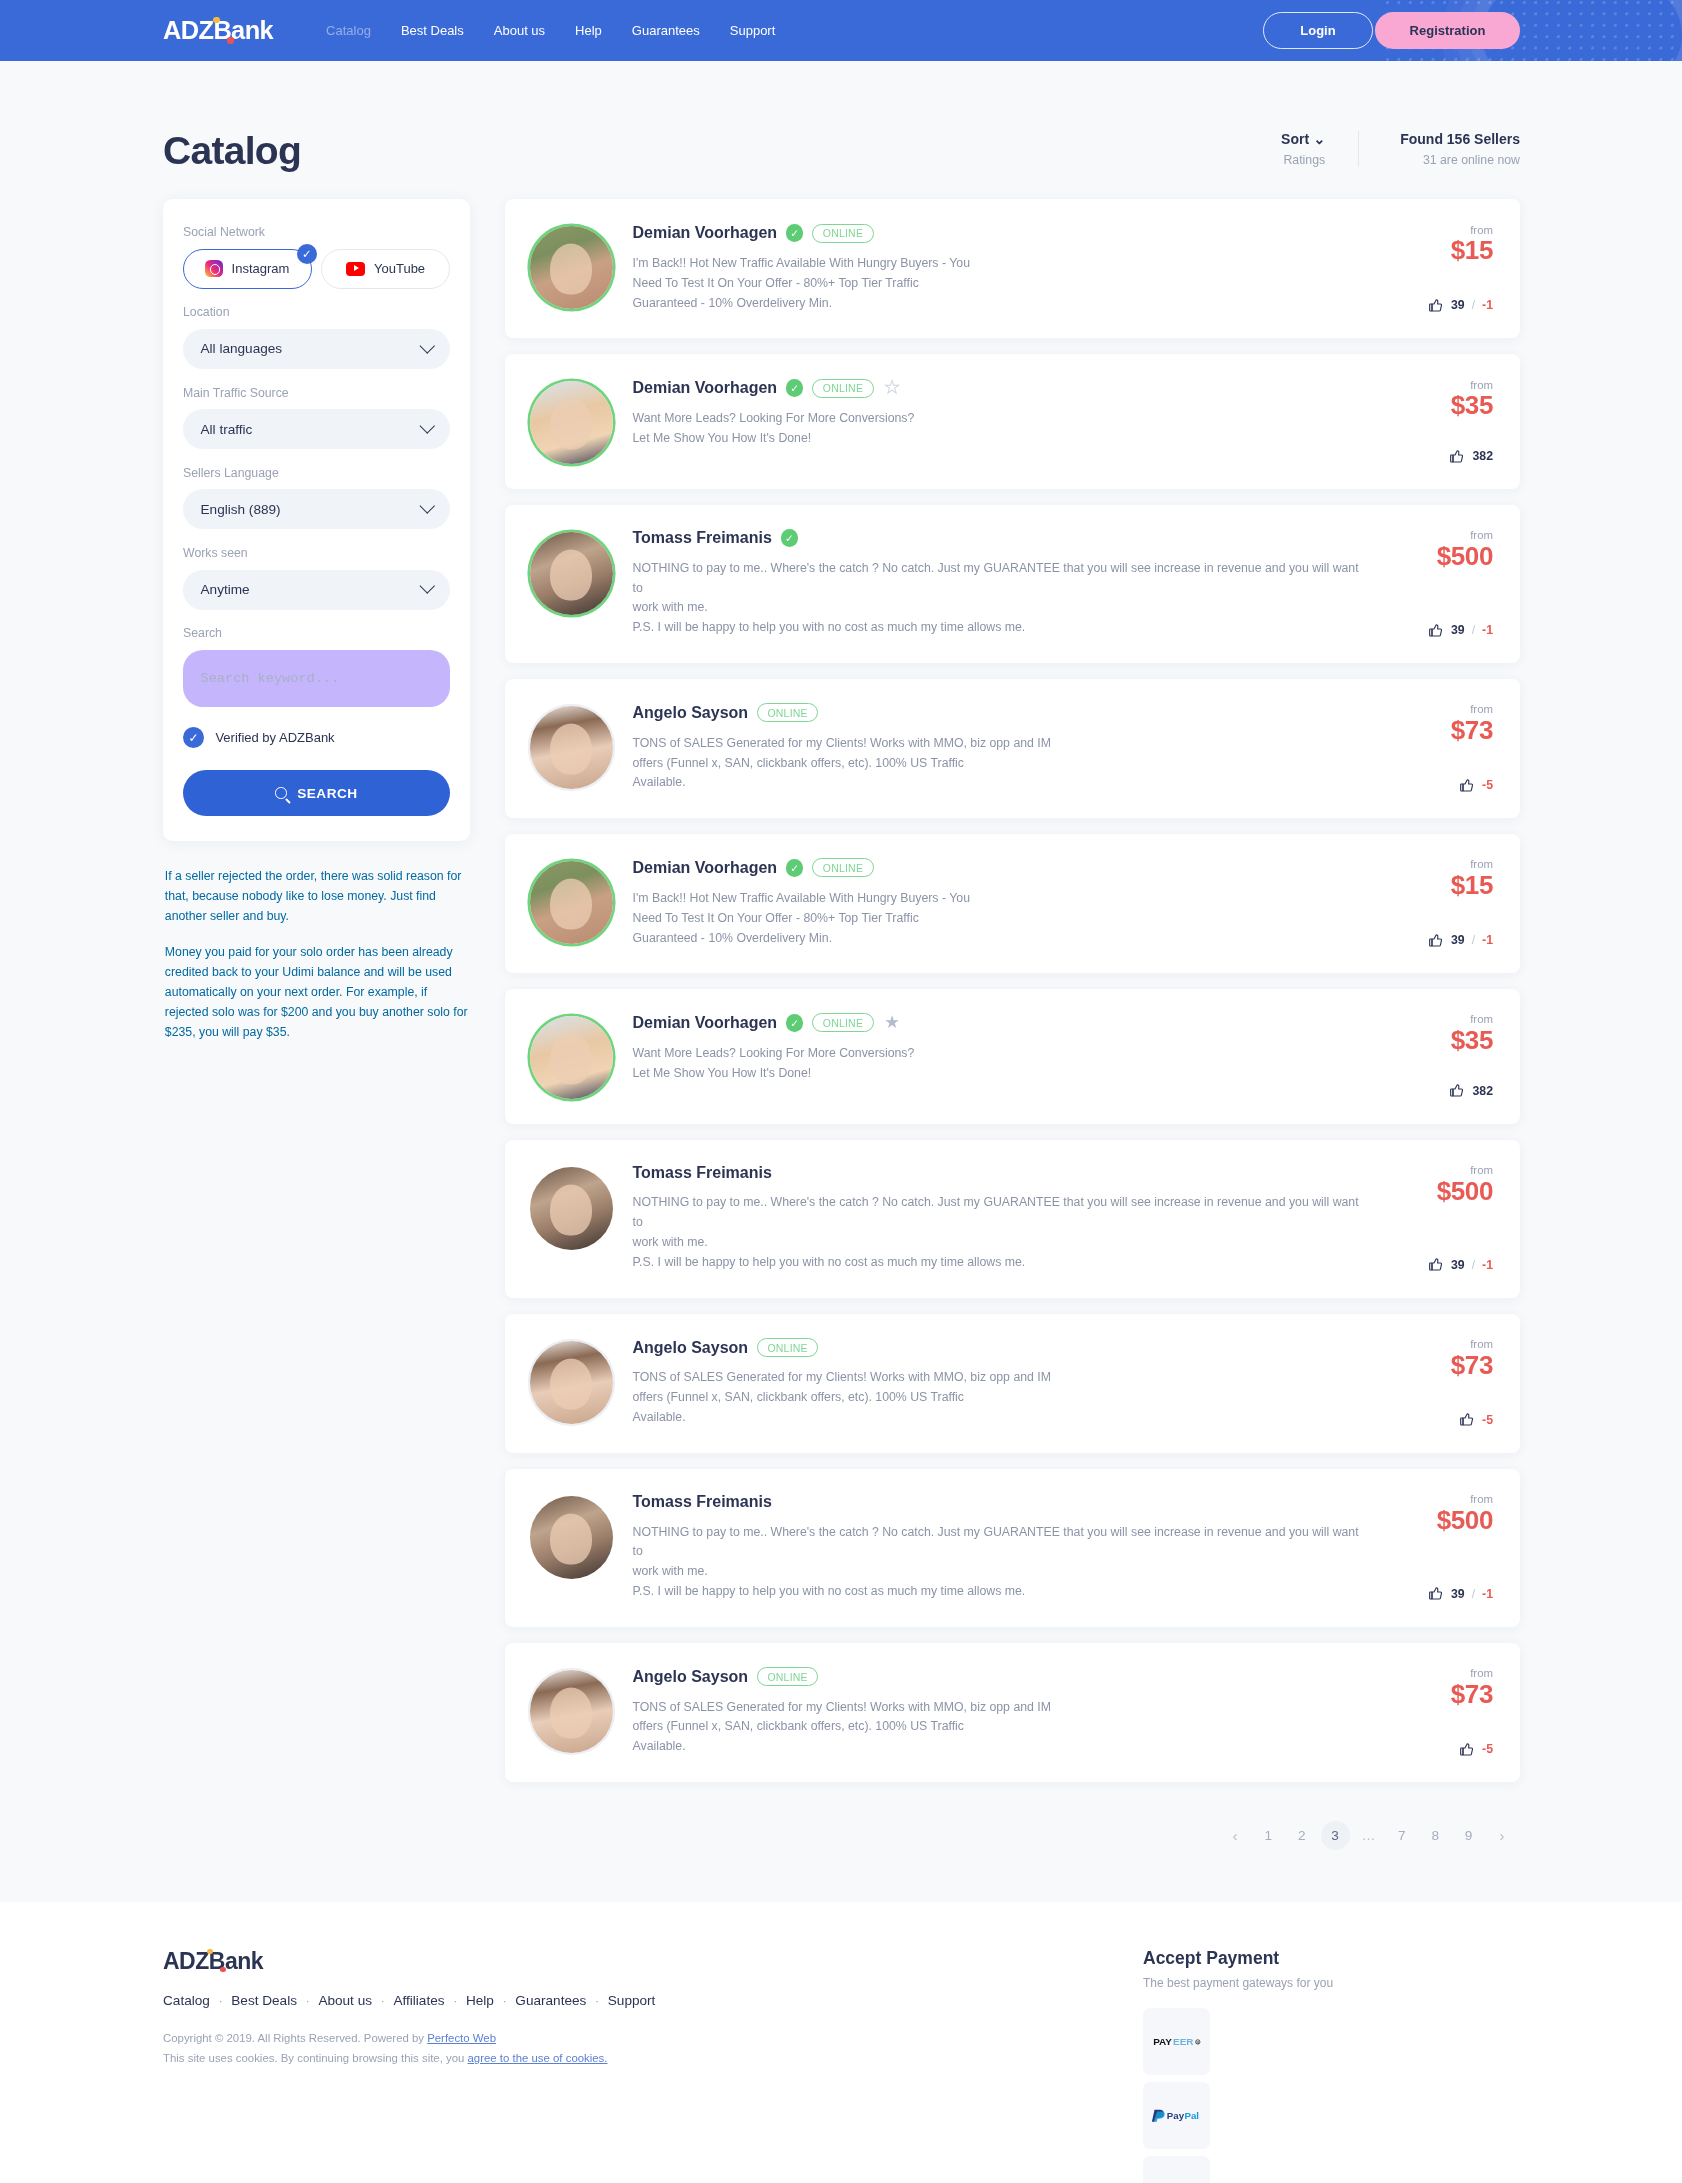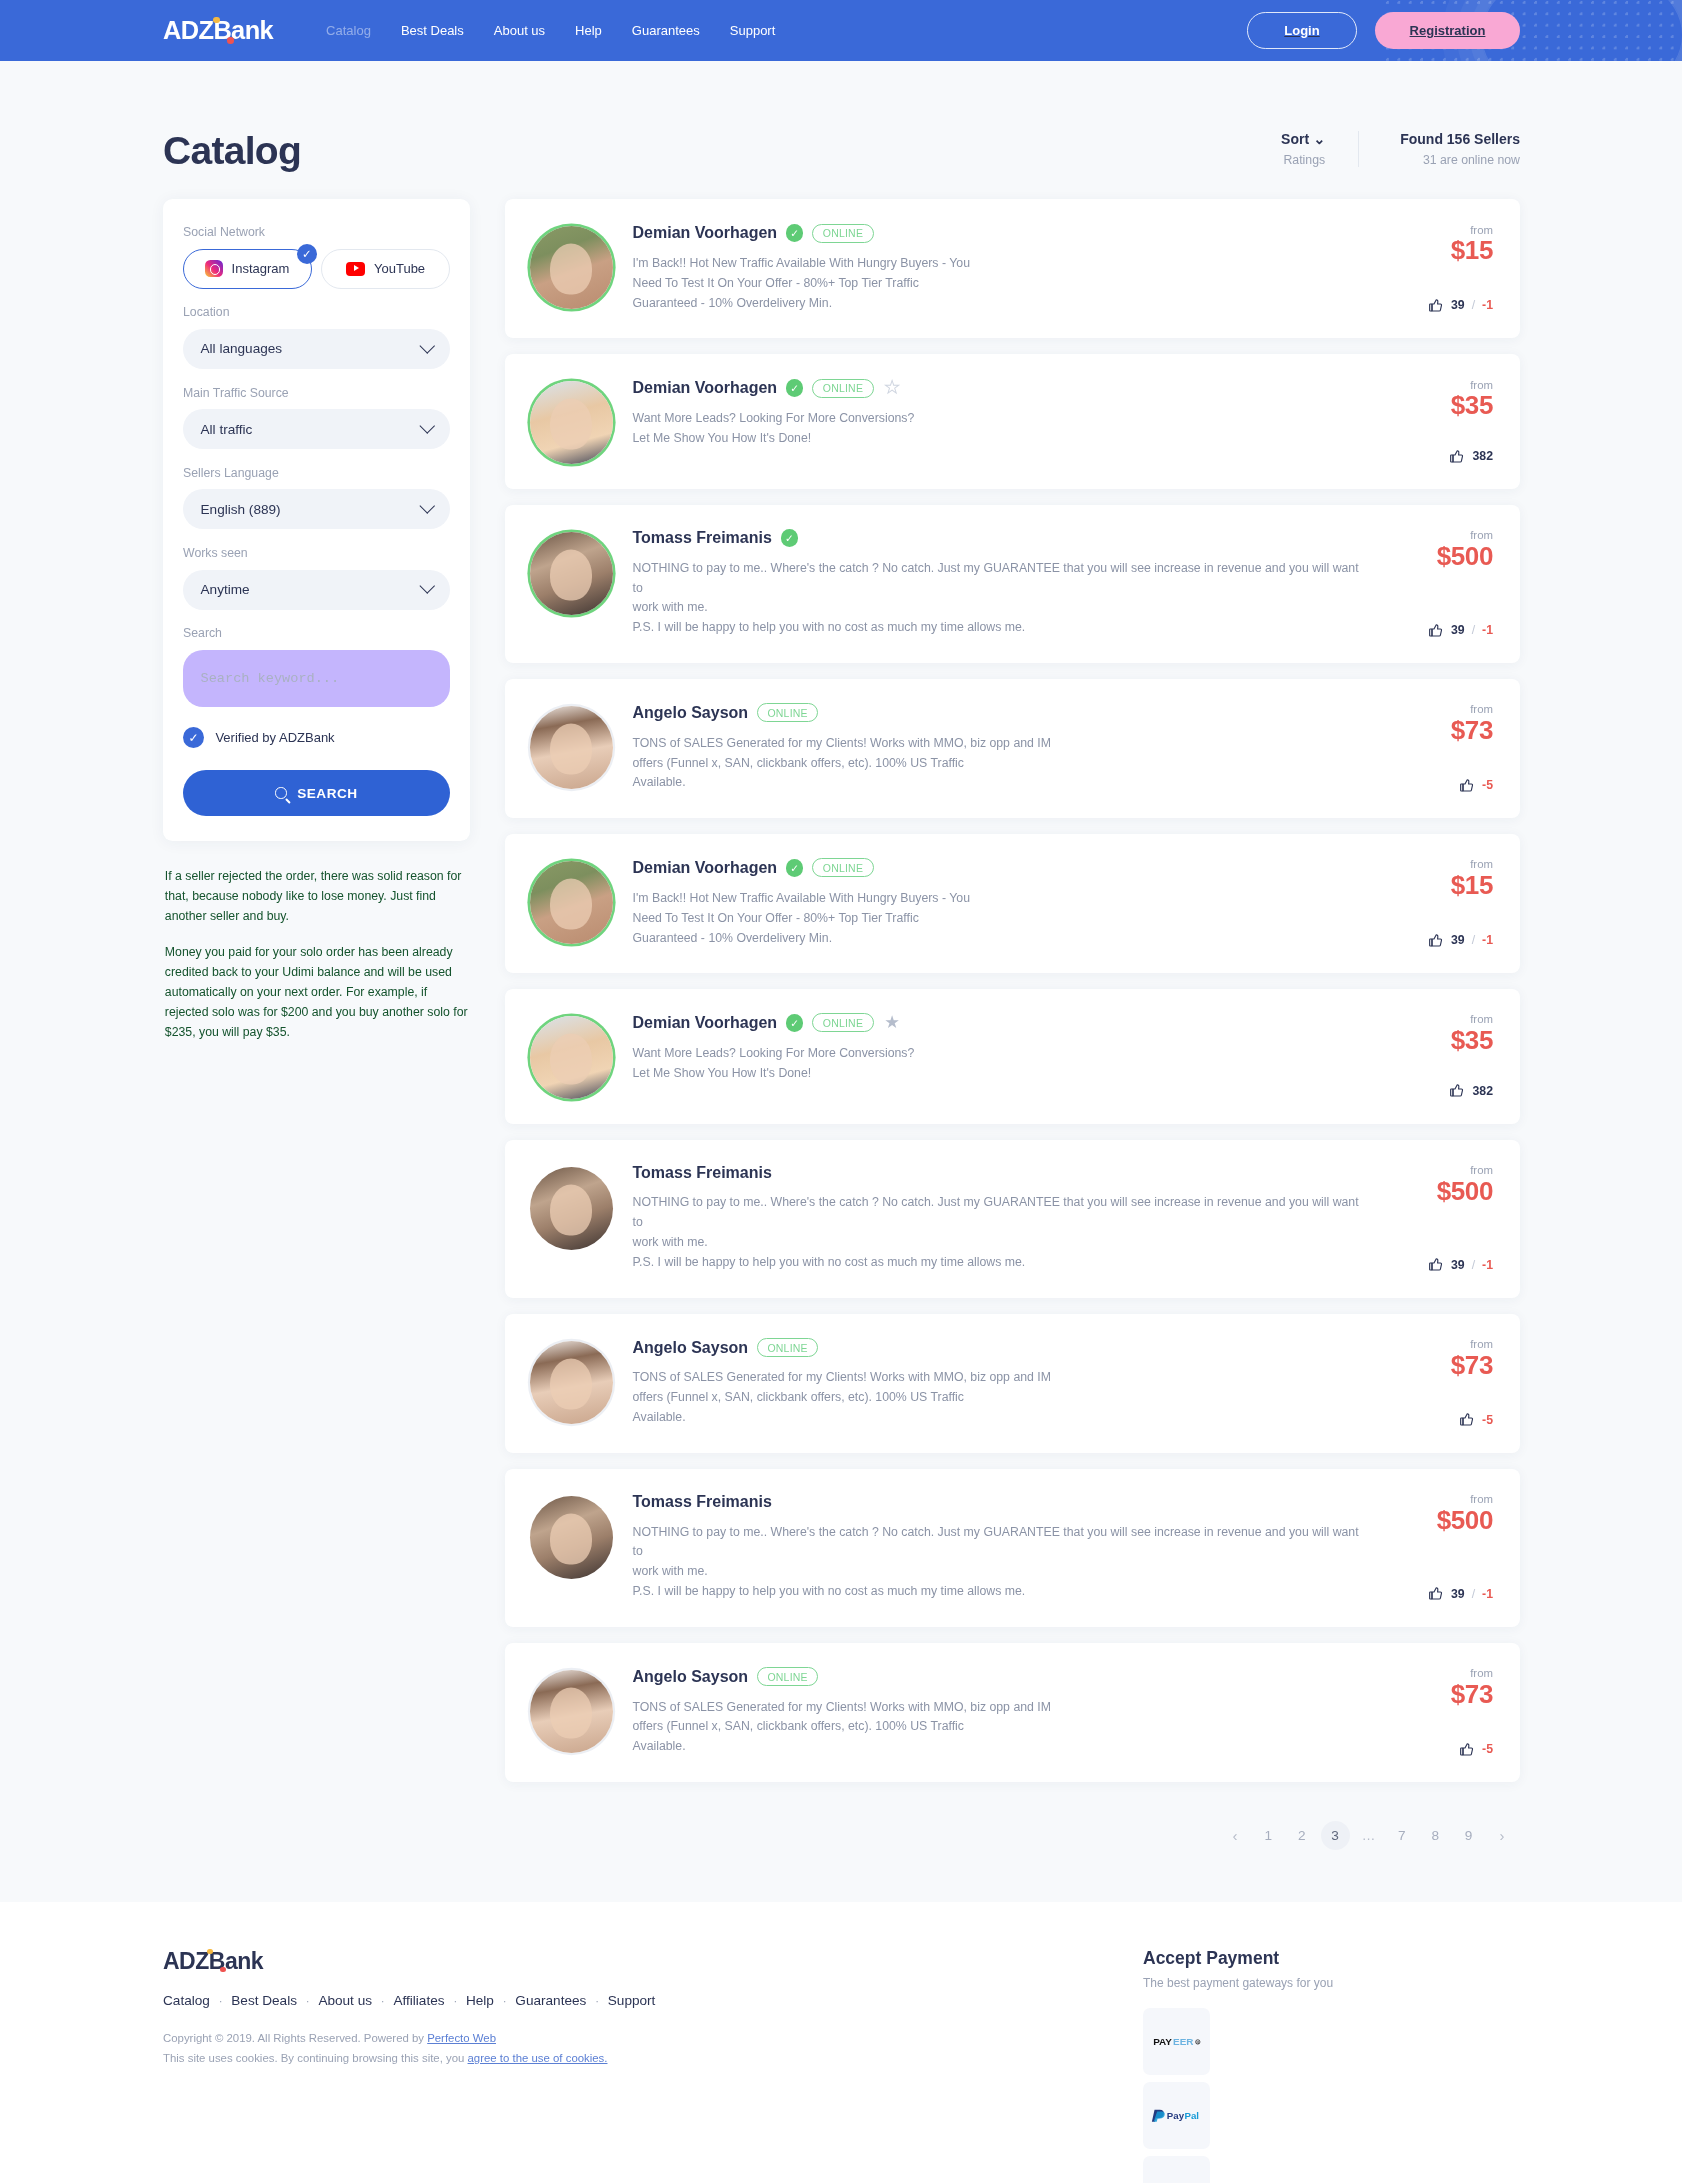--- a/index.html
+++ b/index.html
@@ -55,21 +55,21 @@
   .logo .dot-bot {
     position: absolute; width: 6.6px; height: 6.6px; border-radius: 50%;
     background: #ef5350; left: 64px; top: 21px;
   }
   .nav-links { display: flex; align-items: center; margin-left: 53px; gap: 30px; }
   .nav-links a {
     font-size: 13px; color: #ffffff; text-decoration: none; font-weight: 400;
     white-space: nowrap;
   }
   .nav-links a.muted { color: rgba(255,255,255,0.45); }
-  .nav-actions { margin-left: auto; display: flex; align-items: flex-start; gap: 18px; text-decoration: underline; }
+  .nav-actions { margin-left: auto; display: flex; align-items: flex-start; gap: 2px; }
   .btn-login {
     width: 110px; height: 37px; border-radius: 18.4px;
     border: 0.9px solid rgba(255,255,255,0.85); background: transparent;
     color: #fff; font-size: 13px; font-weight: 600; font-family: inherit;
     cursor: pointer;
   }
   .btn-register {
     width: 145px; height: 37px; border-radius: 18.4px; border: none;
     background: #f9a8d4; color: #2c3454; font-size: 13px; font-weight: 600;
     font-family: inherit; cursor: pointer;
@@ -161,21 +161,21 @@
   }
   .mag {
     width: 11.4px; height: 11.4px; border: 1.8px solid #fff; border-radius: 50%;
     position: relative; flex: 0 0 11.4px;
   }
   .mag::after {
     content:''; position:absolute; right:-5.3px; bottom:-4px; width:6.1px; height:1.8px;
     background:#fff; transform: rotate(45deg); border-radius:0.9px;
   }
   .side-note { margin-top: 25.4px; padding: 0 1.8px; }
-  .side-note p { font-size: 12.3px; line-height: 1.62; color: #14532d; margin-bottom: 16.7px; }
+  .side-note p { font-size: 12.3px; line-height: 1.62; color: #0369a1; margin-bottom: 16.7px; }
 
   
   .results { flex: 1; }
   .card {
     background: #ffffff; border-radius: 8px; margin-bottom: 16px;
     box-shadow: 0 1.3px 11.4px rgba(42,58,90,0.05);
     display: flex; padding: 24.5px 27px 24.5px 24.5px; position: relative;
   }
   .avatar-wrap { flex: 0 0 83px; margin-right: 20px; padding-top: 2.6px; }
   .avatar {

